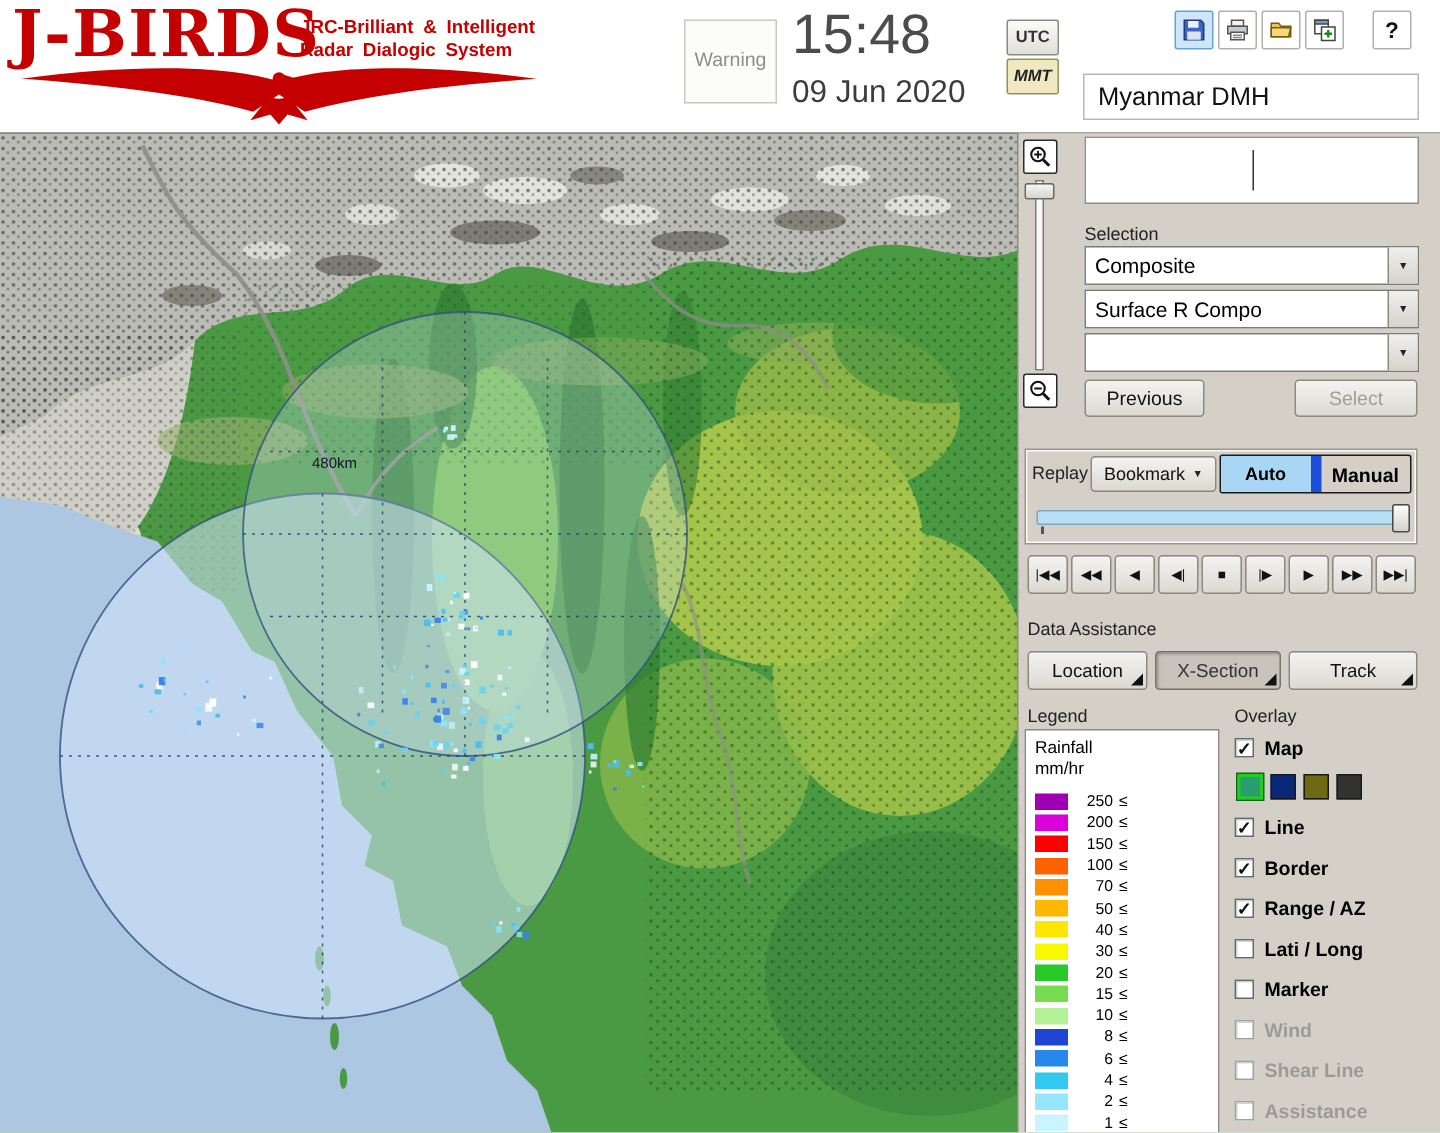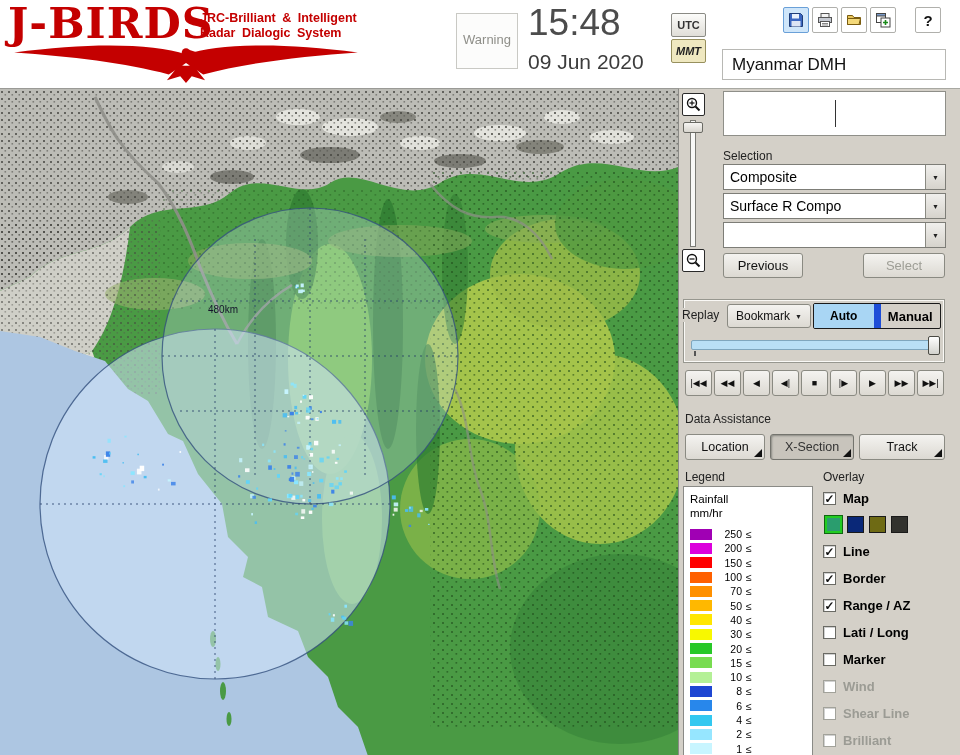--- a/index.html
+++ b/index.html
@@ -68,21 +68,21 @@
   .sec-label { position:absolute; font-size:12px; color:#222; }
   .sel-label { left:44px; top:60px; }
   .dd { position:absolute; left:44px; width:223px; height:26px; background:#fff; border:1px solid #7d7d77; display:flex; align-items:center; }
   .dd1 { top:75px; } .dd2 { top:104px; } .dd3 { top:133px; }
   .dd-text { flex:1; padding-left:6px; font-size:14px; color:#000; white-space:nowrap; overflow:hidden; }
   .dd-btn { width:20px; height:100%; background:linear-gradient(#f0efec,#d6d3cc); border-left:1px solid #8a8a82; display:flex; align-items:center; justify-content:center; }
   .arr { font-style:normal; font-size:7px; color:#222; line-height:7px; }
   .prev-btn { position:absolute; left:44px; top:164px; width:80px; height:25px; font-size:13px; }
   .select-btn { position:absolute; left:184px; top:164px; width:82px; height:25px; font-size:13px; color:#9e9e96; }
   .replay-box { position:absolute; left:4px; top:210px; width:262px; height:64px; border:1px solid #97978f; box-shadow:inset 0 0 0 1px #faf9f6; }
-  .replay-label { position:absolute; left:1px; top:219px; font-size:12px; color:#222; background:#d4d0c8; padding:0 2px; }
+  .replay-label { position:absolute; left:7px; top:219px; font-size:12px; color:#222; background:#d4d0c8; padding:0 2px; }
   .bookmark-btn { position:absolute; left:48px; top:215px; width:84px; height:24px; display:flex; align-items:center; justify-content:center; gap:5px; font-size:12px; }
   .seg { position:absolute; left:134px; top:214px; width:128px; height:26px; border:1px solid #1a1a1a; border-radius:2px; display:flex; overflow:hidden; background:#d4d0c8; }
   .seg-auto { flex:1; background:#a9d6f4; display:flex; align-items:center; justify-content:center; font-size:12px; font-weight:bold; border-right:7px solid #1d4ed8; color:#000; }
   .seg-manual { flex:1; display:flex; align-items:center; justify-content:center; font-size:13px; font-weight:bold; color:#000; }
   .replay-slider { position:absolute; left:12px; top:251px; width:248px; height:10px; background:#b9dff5; border:1px solid #7fa6bd; border-radius:2px; }
   .replay-handle { position:absolute; left:236px; top:-5px; width:12px; height:19px; background:linear-gradient(#fefefe,#d2d2cd); border:1px solid #4a4a44; border-radius:2px; }
   .tick { position:absolute; left:2px; bottom:-7px; width:2px; height:5px; background:#555; }
   .playback { position:absolute; left:6px; top:281px; display:flex; gap:2px; }
   .pb { width:27px; height:26px; font-size:9px; line-height:9px; padding:0; color:#111; }
   .da-label { left:6px; top:323px; }
@@ -628,17 +628,17 @@
         <div class="ov-row dis">
           <span class="cb"></span>
           <span class="ov-lb">Wind</span>
         </div>
         <div class="ov-row dis">
           <span class="cb"></span>
           <span class="ov-lb">Shear Line</span>
         </div>
         <div class="ov-row dis">
           <span class="cb"></span>
-          <span class="ov-lb">Brilliant</span>
+          <span class="ov-lb">Assistance</span>
         </div>
       </div>
   </aside>
 </div>
 
 </body></html>

